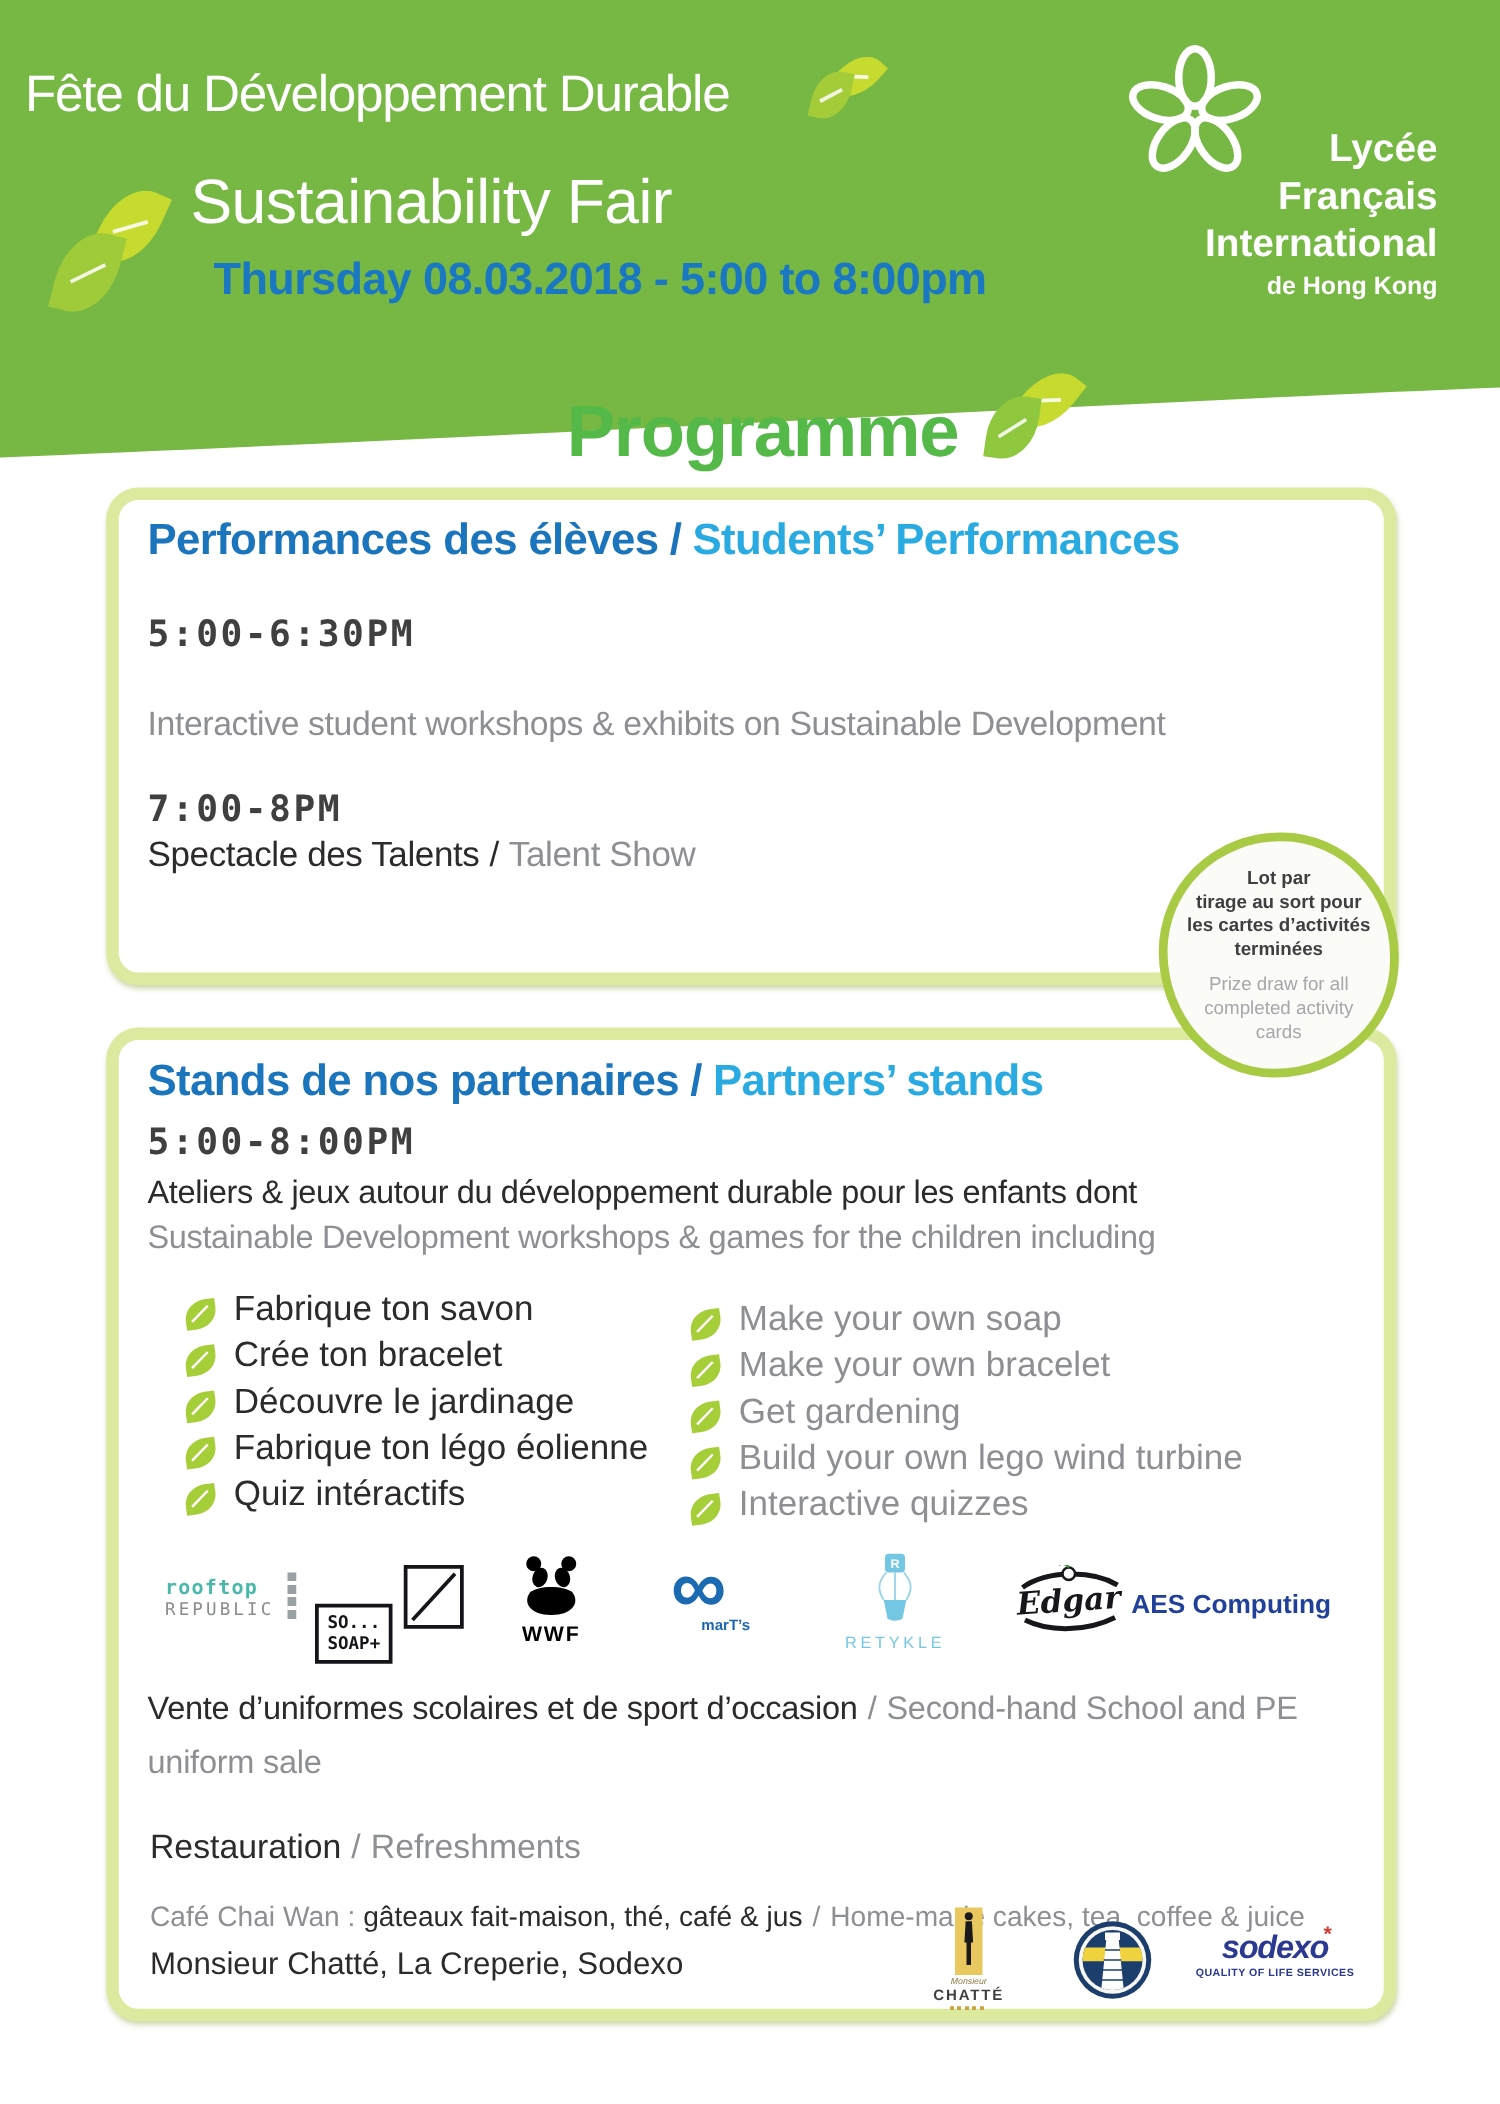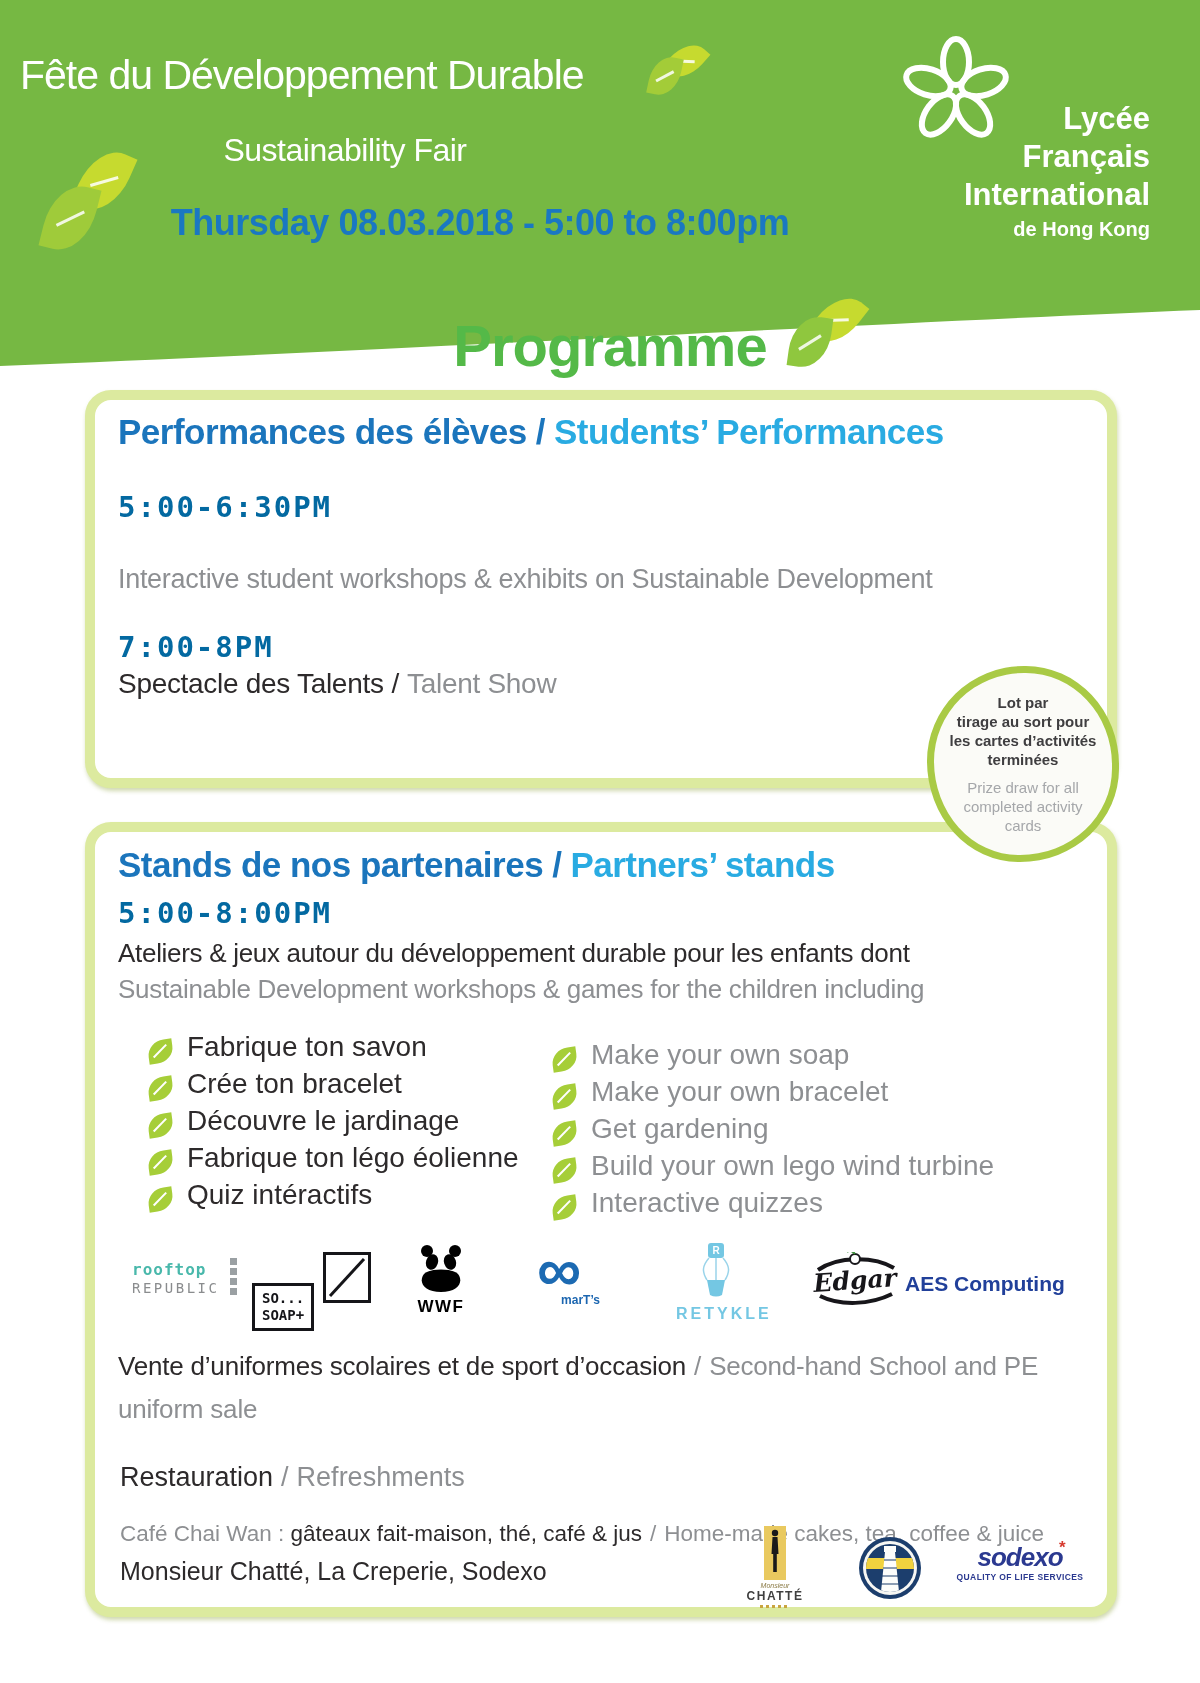--- a/index.html
+++ b/index.html
@@ -9,21 +9,21 @@
     background: #ffffff; overflow: hidden; margin: 0 auto;
     font-family: "Liberation Sans", sans-serif;
   }
 
   
   .header-green { position: absolute; top: 0; left: 0; width: 1200px; height: 308px; background: #76b843; }
   .header-curve { position: absolute; top: 308px; left: 0; display: block; }
   .t-fr { position: absolute; top: 52px; left: 20px; width: 650px; text-align: left;
           color: #fff; font-size: 41px; letter-spacing: -1px; white-space: nowrap; }
   .t-en { position: absolute; top: 132px; left: 20px; width: 650px; text-align: center;
-          color: #fff; font-size: 32px; letter-spacing: -0.5px; }
+          color: #fff; font-size: 50px; letter-spacing: -0.5px; }
   .date { position: absolute; top: 202px; left: 60px; width: 840px; text-align: center;
           color: #1a78c2; font-size: 36px; font-weight: 700; letter-spacing: -0.5px; white-space: nowrap; }
   .school { position: absolute; top: 100px; right: 50px; text-align: right; color: #fff;
             font-weight: 700; line-height: 38px; }
   .school .l123 { font-size: 31px; }
   .school .l4 { font-size: 20px; margin-top: 3px; line-height: 24px; }
   .flower { position: absolute; top: 36px; left: 893px; }
 
   
   .leafshape { position: absolute; border-radius: 70% 0 70% 0; }
@@ -49,21 +49,21 @@
   .box2 { left: 85px; top: 822px; width: 1032px; height: 795px; }
 
   .sec-title { position: absolute; font-size: 35px; font-weight: 700; letter-spacing: -0.5px; white-space: nowrap; }
   .st1 { top: 412px; left: 118px; }
   .st2 { top: 845px; left: 118px; }
   .blue1 { color: #1b75bc; }
   .blue2 { color: #29abe2; }
   .sec-title .divider { margin: 0 9px; }
 
   .time { position: absolute; font-family: "DejaVu Sans Mono", monospace; font-weight: 700;
-          color: #0369a1; font-size: 29px; letter-spacing: 2px; white-space: nowrap; }
+          color: #404040; font-size: 29px; letter-spacing: 2px; white-space: nowrap; }
   .time1 { top: 490px; left: 118px; }
   .time2 { top: 630px; left: 118px; }
   .time3 { top: 896px; left: 118px; }
 
   .bline { position: absolute; font-size: 27px; white-space: nowrap; letter-spacing: -0.3px; }
   .dark { color: #2d2a2b; } .gray { color: #8d8f92; }
   .fr1 { top: 528px; left: 118px; }
   .en1 { top: 564px; left: 118px; }
   .talent { top: 668px; left: 118px; font-size: 28px; }
   .intro-fr { top: 938px; left: 118px; font-size: 26px; }
@@ -100,21 +100,21 @@
   .lg-soap { left: 252px; top: 1252px; display: flex; }
   .soap-a { border: 3px solid #151519; padding: 4px 7px; font-family: "DejaVu Sans Mono", monospace;
             font-weight: 700; font-size: 14px; line-height: 17px; color: #151519; margin-top: 31px; }
   .soap-b { border: 3px solid #151519; width: 48px; height: 51px; margin-left: 9px; position: relative; }
   .lg-wwf { left: 405px; top: 1244px; width: 72px; text-align: center; }
   .wwf-t { font-size: 17px; font-weight: 700; letter-spacing: 1.5px; color: #000; margin-top: -1px; }
   .lg-marts { left: 518px; top: 1248px; width: 82px; }
   .marts-s { font-size: 62px; line-height: 44px; color: #1c6ab2; font-weight: 700; text-align: center; }
   .marts-t { font-size: 12px; font-weight: 700; color: #1c66b0; text-align: right; margin-top: 1px; }
   .lg-retykle { left: 676px; top: 1242px; width: 80px; text-align: center; }
-  .ret-t { font-size: 16px; font-weight: 700; color: #74c7e3; letter-spacing: 3px; margin-top: 3px; }
+  .ret-t { font-size: 13px; font-weight: 400; color: #74c7e3; letter-spacing: 3px; margin-top: 3px; }
   .lg-edgar { left: 808px; top: 1252px; width: 94px; height: 56px; }
   .edgar-svg { position: absolute; left: 0; top: 0; }
   .edgar-t { position: absolute; left: 0; top: 14px; width: 94px; text-align: center;
              font-family: "DejaVu Serif", serif; font-style: italic; font-weight: 700;
              font-size: 25px; color: #17161a; transform: rotate(-4deg); }
   .lg-aes { left: 905px; top: 1272px; }
   .aes-t { font-size: 21px; font-weight: 700; color: #21409a; }
 
   
   .uniform { position: absolute; top: 1345px; left: 118px; width: 940px; font-size: 26px;

